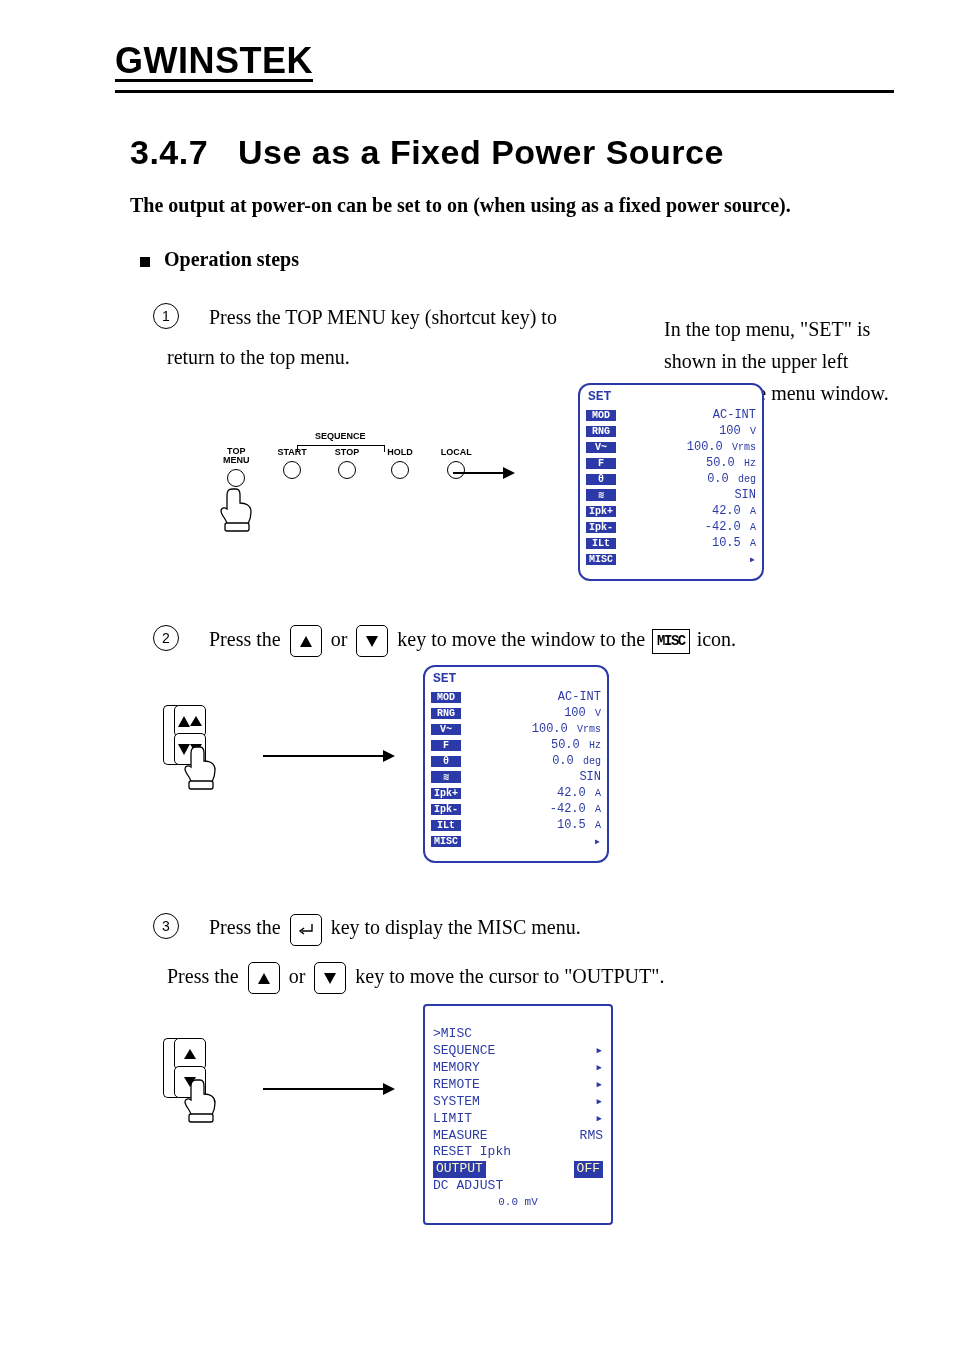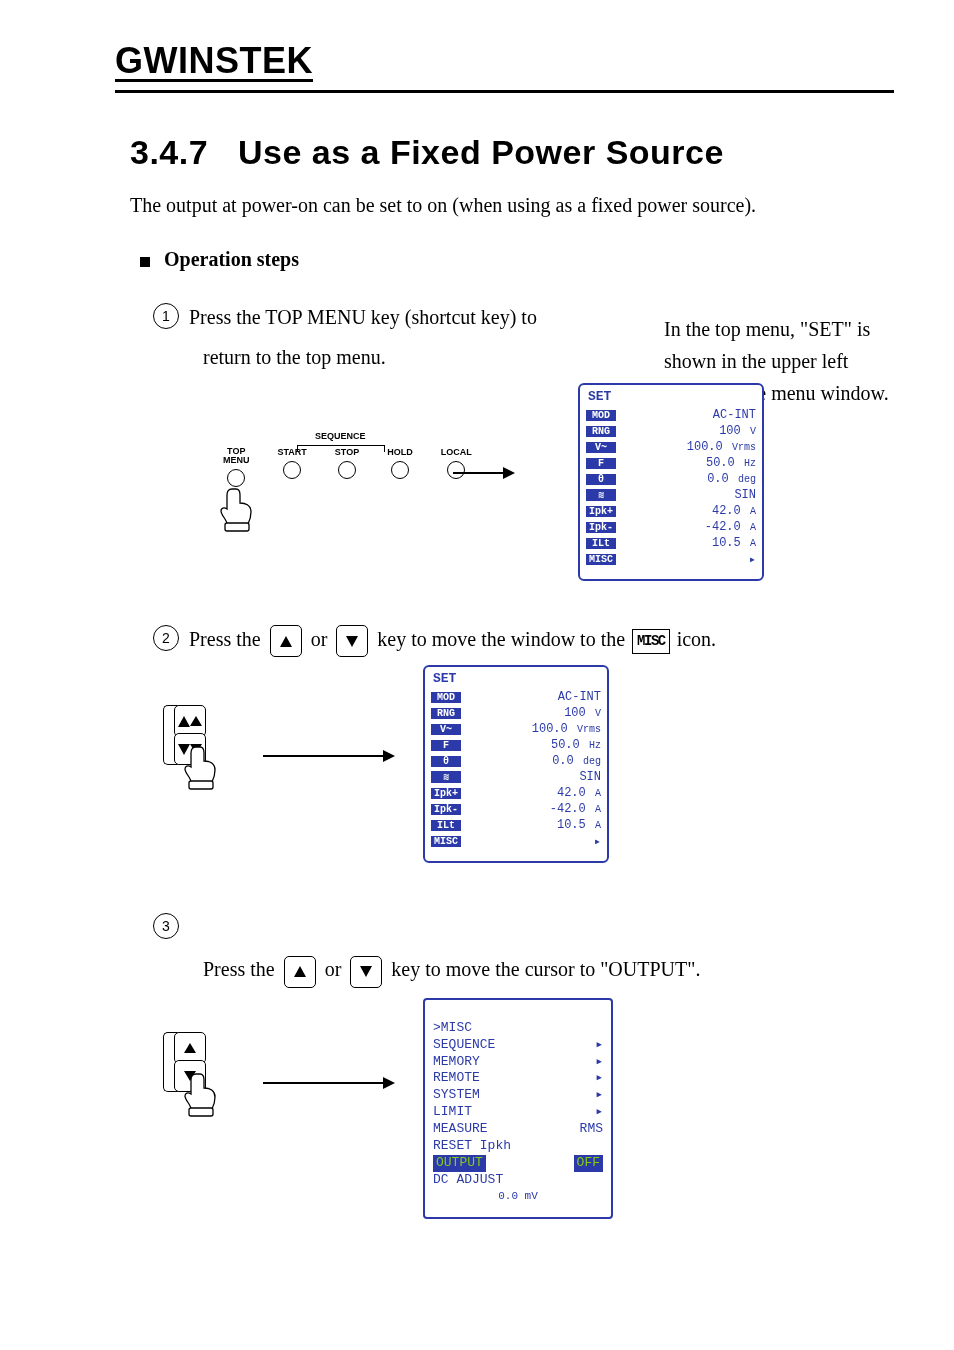--- a/index.html
+++ b/index.html
@@ -5,31 +5,31 @@
   html, body { margin:0; padding:0; background:#fff; color:#000;
     font-family:"Times New Roman", Times, serif; font-size:16px; }
   .page { width:954px; height:1350px; position:relative; box-sizing:border-box;
     padding:40px 60px 40px 115px; }
   .logo { font-family:Arial, Helvetica, sans-serif; font-weight:700;
     font-size:36px; letter-spacing:0.5px; text-decoration:underline;
     text-underline-offset:6px; }
   .hr-thick { border:none; border-top:3px solid #000; margin:8px 0 40px 0; }
   .section-num { font-family:Arial, Helvetica, sans-serif; font-size:34px;
     font-weight:700; margin:36px 0 10px 15px; letter-spacing:0.5px; }
-  .para { font-size:20px; line-height:1.5; margin:18px 15px 28px 15px; }
+  .para { font-size:20px; line-height:1.5; margin:18px 15px 28px 15px;font-weight:bold; }
   .bullet-row { display:flex; align-items:flex-start; margin:0 0 30px 25px; }
   .sq { width:10px; height:10px; background:#000; margin:9px 14px 0 0; flex:none; }
   .bullet-txt { font-size:20px; font-weight:700; }
   .step-block { margin:0 0 0 38px; }
   .step-line { display:flex; align-items:flex-start; margin-bottom:8px; }
   .step-line .circled { width:24px; height:24px; border:1.4px solid #000; border-radius:50%;
     display:flex; align-items:center; justify-content:center;
     font-size:14px; font-family:Arial, sans-serif; flex:none; margin:2px 10px 0 0; }
-  .step-line .txt, .step-indent { font-size:20px; line-height:1.6; max-width:720px; }
-  .step-indent { margin-left:50px; margin-bottom:14px; }
+  .step-line .txt, .step-indent { font-size:20px; line-height:1.6; max-width:720px;margin-left:20px; }
+  .step-indent { margin-left:14px; margin-bottom:14px; }
   .inline-key { display:inline-flex; width:30px; height:30px; border:1.3px solid #000;
     border-radius:5px; align-items:center; justify-content:center; vertical-align:middle;
     margin:0 4px; font-size:14px; }
   .tri-up::before { content:""; border-left:6px solid transparent;
     border-right:6px solid transparent; border-bottom:11px solid #000; }
   .tri-dn::before { content:""; border-left:6px solid transparent;
     border-right:6px solid transparent; border-top:11px solid #000; }
   .inline-enter { display:inline-flex; width:30px; height:30px; border:1.3px solid #000;
     border-radius:5px; align-items:center; justify-content:center; vertical-align:middle;
     margin:0 4px; font-size:14px; }
@@ -47,38 +47,38 @@
     border:1.3px solid #000; border-radius:5px; display:flex;
     align-items:center; justify-content:center; background:#fff; }
   .hand-single svg, .hand-double svg { position:absolute; }
 
   .arrow-right { position:absolute; height:2px; background:#000; }
   .arrow-right::after { content:""; position:absolute; right:-2px; top:-5px;
     border-left:12px solid #000; border-top:6px solid transparent;
     border-bottom:6px solid transparent; }
 
   
-  .lcd { position:absolute; border:2px solid #2b3aa8; border-radius:6px;
+  .lcd { position:absolute; border:2px solid #2b3aa8; border-radius:12px;
     background:#fff; width:170px; padding:4px 6px 10px 6px;
     font-family:"Courier New", monospace; font-size:12px; color:#2b3aa8; }
   .lcd .title { color:#2b3aa8; font-weight:700; font-size:13px; padding:0 2px 2px 2px; }
   .lcd .row { display:flex; align-items:center; margin:2px 0; }
   .lcd .tag { display:inline-block; min-width:26px; text-align:center;
     background:#2b3aa8; color:#fff; font-size:10px; font-weight:700;
     padding:0 2px; margin-right:6px; }
   .lcd .val { flex:1; text-align:right; color:#2b3aa8; white-space:nowrap; }
   .lcd .unit { font-size:10px; margin-left:2px; }
   .lcd .arrow-cell { flex:1; text-align:right; }
 
   .misc-lcd { position:absolute; border:2px solid #2b3aa8; border-radius:4px;
     background:#fff; width:170px; padding:20px 8px 14px 8px;
     font-family:"Courier New", monospace; font-size:13px; color:#2b3aa8;
     line-height:1.3; }
   .misc-lcd .mrow { display:flex; justify-content:space-between; }
-  .misc-lcd .sel { background:#2b3aa8; color:#84cc16; padding:0 3px; }
+  .misc-lcd .sel { background:#2b3aa8; color:#fef9c3; padding:0 3px; }
   .misc-lcd .subval { font-size:11px; text-align:center; }
 
   
   .panel { position:absolute; left:70px; top:60px; font-family:Arial, sans-serif;
     font-size:9px; font-weight:700; display:flex; align-items:flex-start; gap:28px; }
   .panel .col { display:flex; flex-direction:column; align-items:center; gap:4px; }
   .panel .dot { width:16px; height:16px; border:1.4px solid #000; border-radius:50%; }
   .panel .seq-brkt { position:absolute; top:-2px; left:74px; width:88px; height:10px;
     border-top:1.2px solid #000; font-size:9px; }
   .panel .seq-brkt::before, .panel .seq-brkt::after { content:""; position:absolute;
@@ -287,20 +287,30 @@
       <div class="row">
         <span class="tag">MISC</span>
         <span class="arrow-cell">▸</span>
       </div>
     </div>
   </div>
 
   <div class="step-block">
     <div class="step-line">
       <span class="circled">3</span>
+      <span class="txt">
+        <span>Press the</span>
+        <span class="inline-enter">
+          <svg width="18" height="14" viewBox="0 0 18 14">
+            <path d="M15 1v7H5" fill="none" stroke="#000" stroke-width="1.4"></path>
+            <path d="M7 5l-4 3 4 3" fill="none" stroke="#000" stroke-width="1.4"></path>
+          </svg>
+        </span>
+        <span>key to display the MISC menu.</span>
+      </span>
     </div>
     <div class="step-indent" style="margin-top:14px;">
       <span>Press the</span>
       <span class="inline-key tri-up"></span>
       <span>or</span>
       <span class="inline-key tri-dn"></span>
       <span>key to move the cursor to "OUTPUT".</span>
     </div>
   </div>
 

